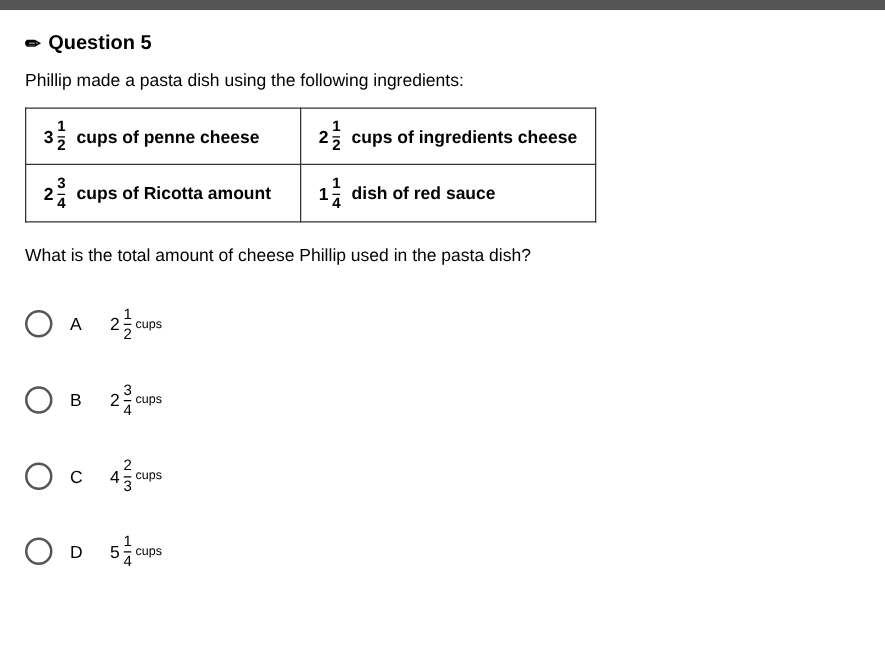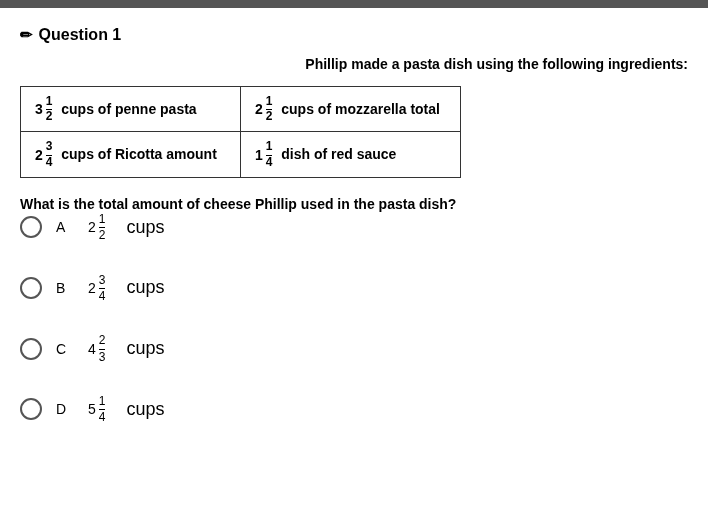--- a/index.html
+++ b/index.html
@@ -27,22 +27,21 @@
       font-weight: bold;
       margin-bottom: 12px;
     }
     .pencil-icon {
       margin-right: 6px;
       font-size: 15px;
     }
     .question-text {
       font-size: 14px;
       margin-bottom: 14px;
-      font-weight: bold;
-      text-align: right;
+      font-weight: normal;
     }
     .ingredients-table {
       border-collapse: collapse;
       margin-bottom: 18px;
       width: auto;
     }
     .ingredients-table td {
       border: 1px solid #333;
       padding: 8px 14px;
       font-size: 14px;
@@ -71,22 +70,22 @@
       align-items: center;
       font-size: 14px;
       font-weight: bold;
     }
     .mixed-number .whole {
       font-size: 14px;
       margin-right: 2px;
     }
     .what-question {
       font-size: 14px;
-      font-weight: bold;
-      margin-bottom: 0;
+      font-weight: normal;
+      margin-bottom: 32px;
     }
     .options-list {
       list-style: none;
       padding: 0;
     }
     .option-item {
       display: flex;
       align-items: center;
       margin-bottom: 30px;
     }
@@ -125,59 +124,59 @@
     }
     .option-value .frac-inline .num {
       border-bottom: 1px solid #000;
       padding-bottom: 1px;
       line-height: 1.2;
     }
     .option-value .frac-inline .den {
       line-height: 1.2;
     }
     .cups-text {
-      font-size: 18px;
-      margin-left: 18px;
+      font-size: 10px;
+      margin-left: 0;
     }
   </style>
 </head>
 <body>
 
 <div class="top-bar"></div>
 <div class="main-content">
 
   <div class="question-header">
     <span class="pencil-icon">✏</span>
-    <span>Question 1</span>
+    <span>Question 5</span>
   </div>
 
   <div class="question-text">Phillip made a pasta dish using the following ingredients:</div>
 
   <table class="ingredients-table">
     <tbody>
         <tr>
       <td>
         <span class="mixed-number">
           <span class="whole">3</span>
           <span class="fraction">
             <span class="num">1</span>
             <span class="den">2</span>
           </span>
         </span>
-        &nbsp;<span>cups of penne pasta</span>
+        &nbsp;<span>cups of penne cheese</span>
       </td>
       <td>
         <span class="mixed-number">
           <span class="whole">2</span>
           <span class="fraction">
             <span class="num">1</span>
             <span class="den">2</span>
           </span>
         </span>
-        &nbsp;<span>cups of mozzarella total</span>
+        &nbsp;<span>cups of ingredients cheese</span>
       </td>
     </tr>
     <tr>
       <td>
         <span class="mixed-number">
           <span class="whole">2</span>
           <span class="fraction">
             <span class="num">3</span>
             <span class="den">4</span>
           </span>

